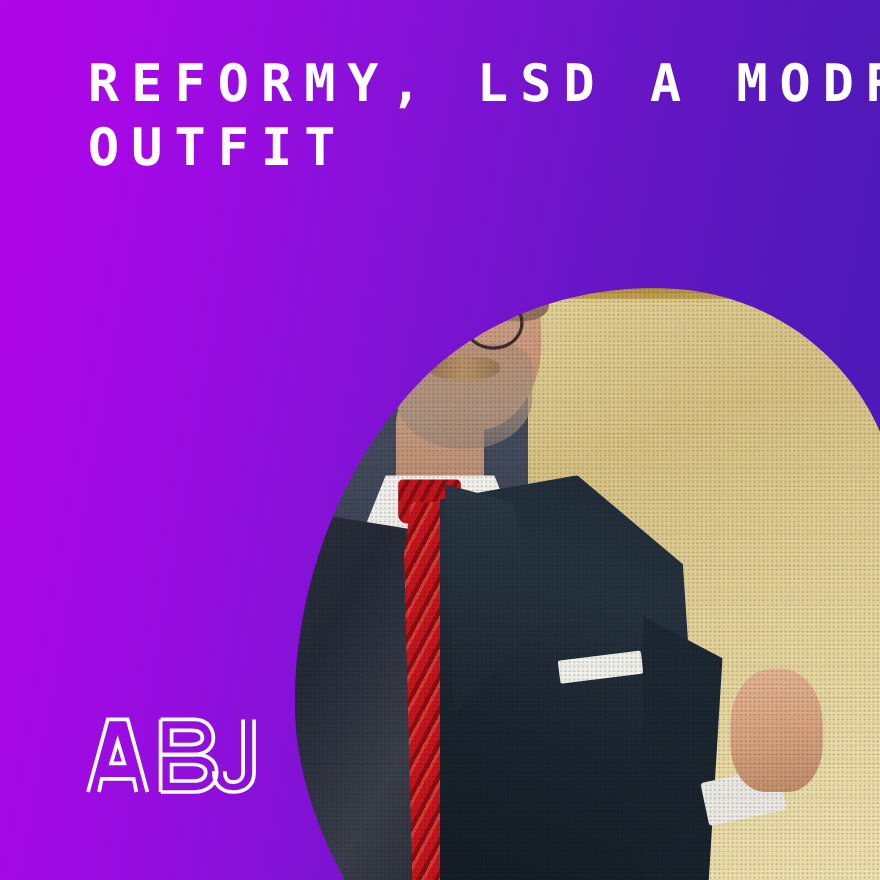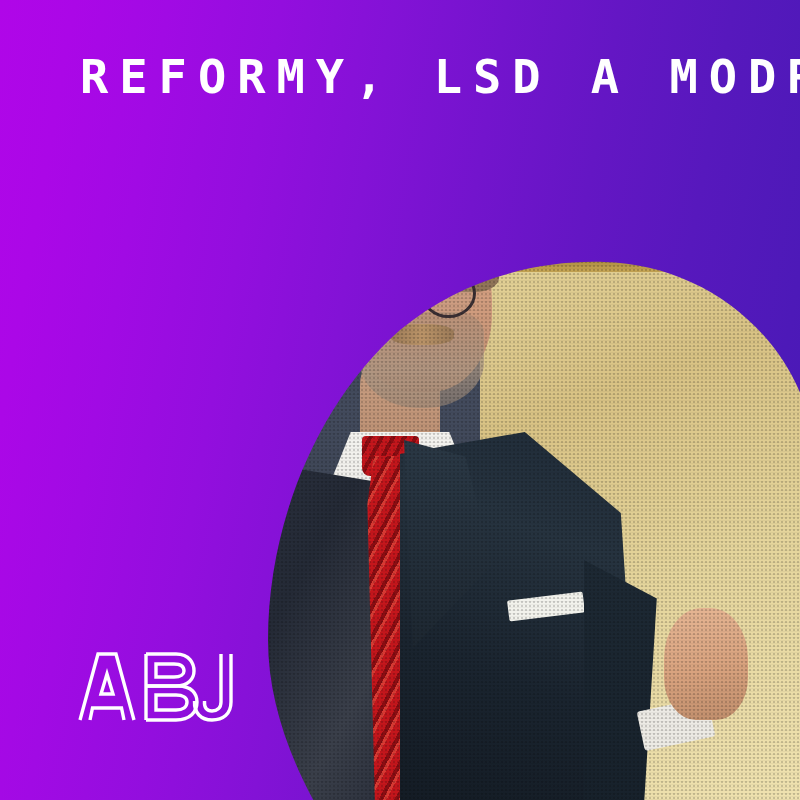--- a/index.html
+++ b/index.html
@@ -303,20 +303,21 @@
 
           <div class="ph ph-halftone"></div>
           <div class="ph ph-grain"></div>
         </div>
       </foreignObject>
     </svg>
   </div>
 
   <div class="title-block">
     <div class="title-line">REFORMY, LSD A MODRÝ</div>
+    <div class="title-line">OUTFIT</div>
   </div>
 
   <div class="logo-block" title="ABJ">
     <svg class="logo-svg" width="160" height="72" viewBox="0 0 160 72" fill="none" stroke="#ffffff" stroke-width="3.4" stroke-linecap="butt" stroke-linejoin="miter">
 
       <path d="M 4 70 L 22 4 L 40 4 L 58 70"></path>
       <path d="M 14 70 L 16.5 58 L 45.5 58 L 48 70"></path>
       <path d="M 25 44 L 31 24 L 37 44 Z"></path>
 
       <path d="M 70 4 L 70 70"></path>

